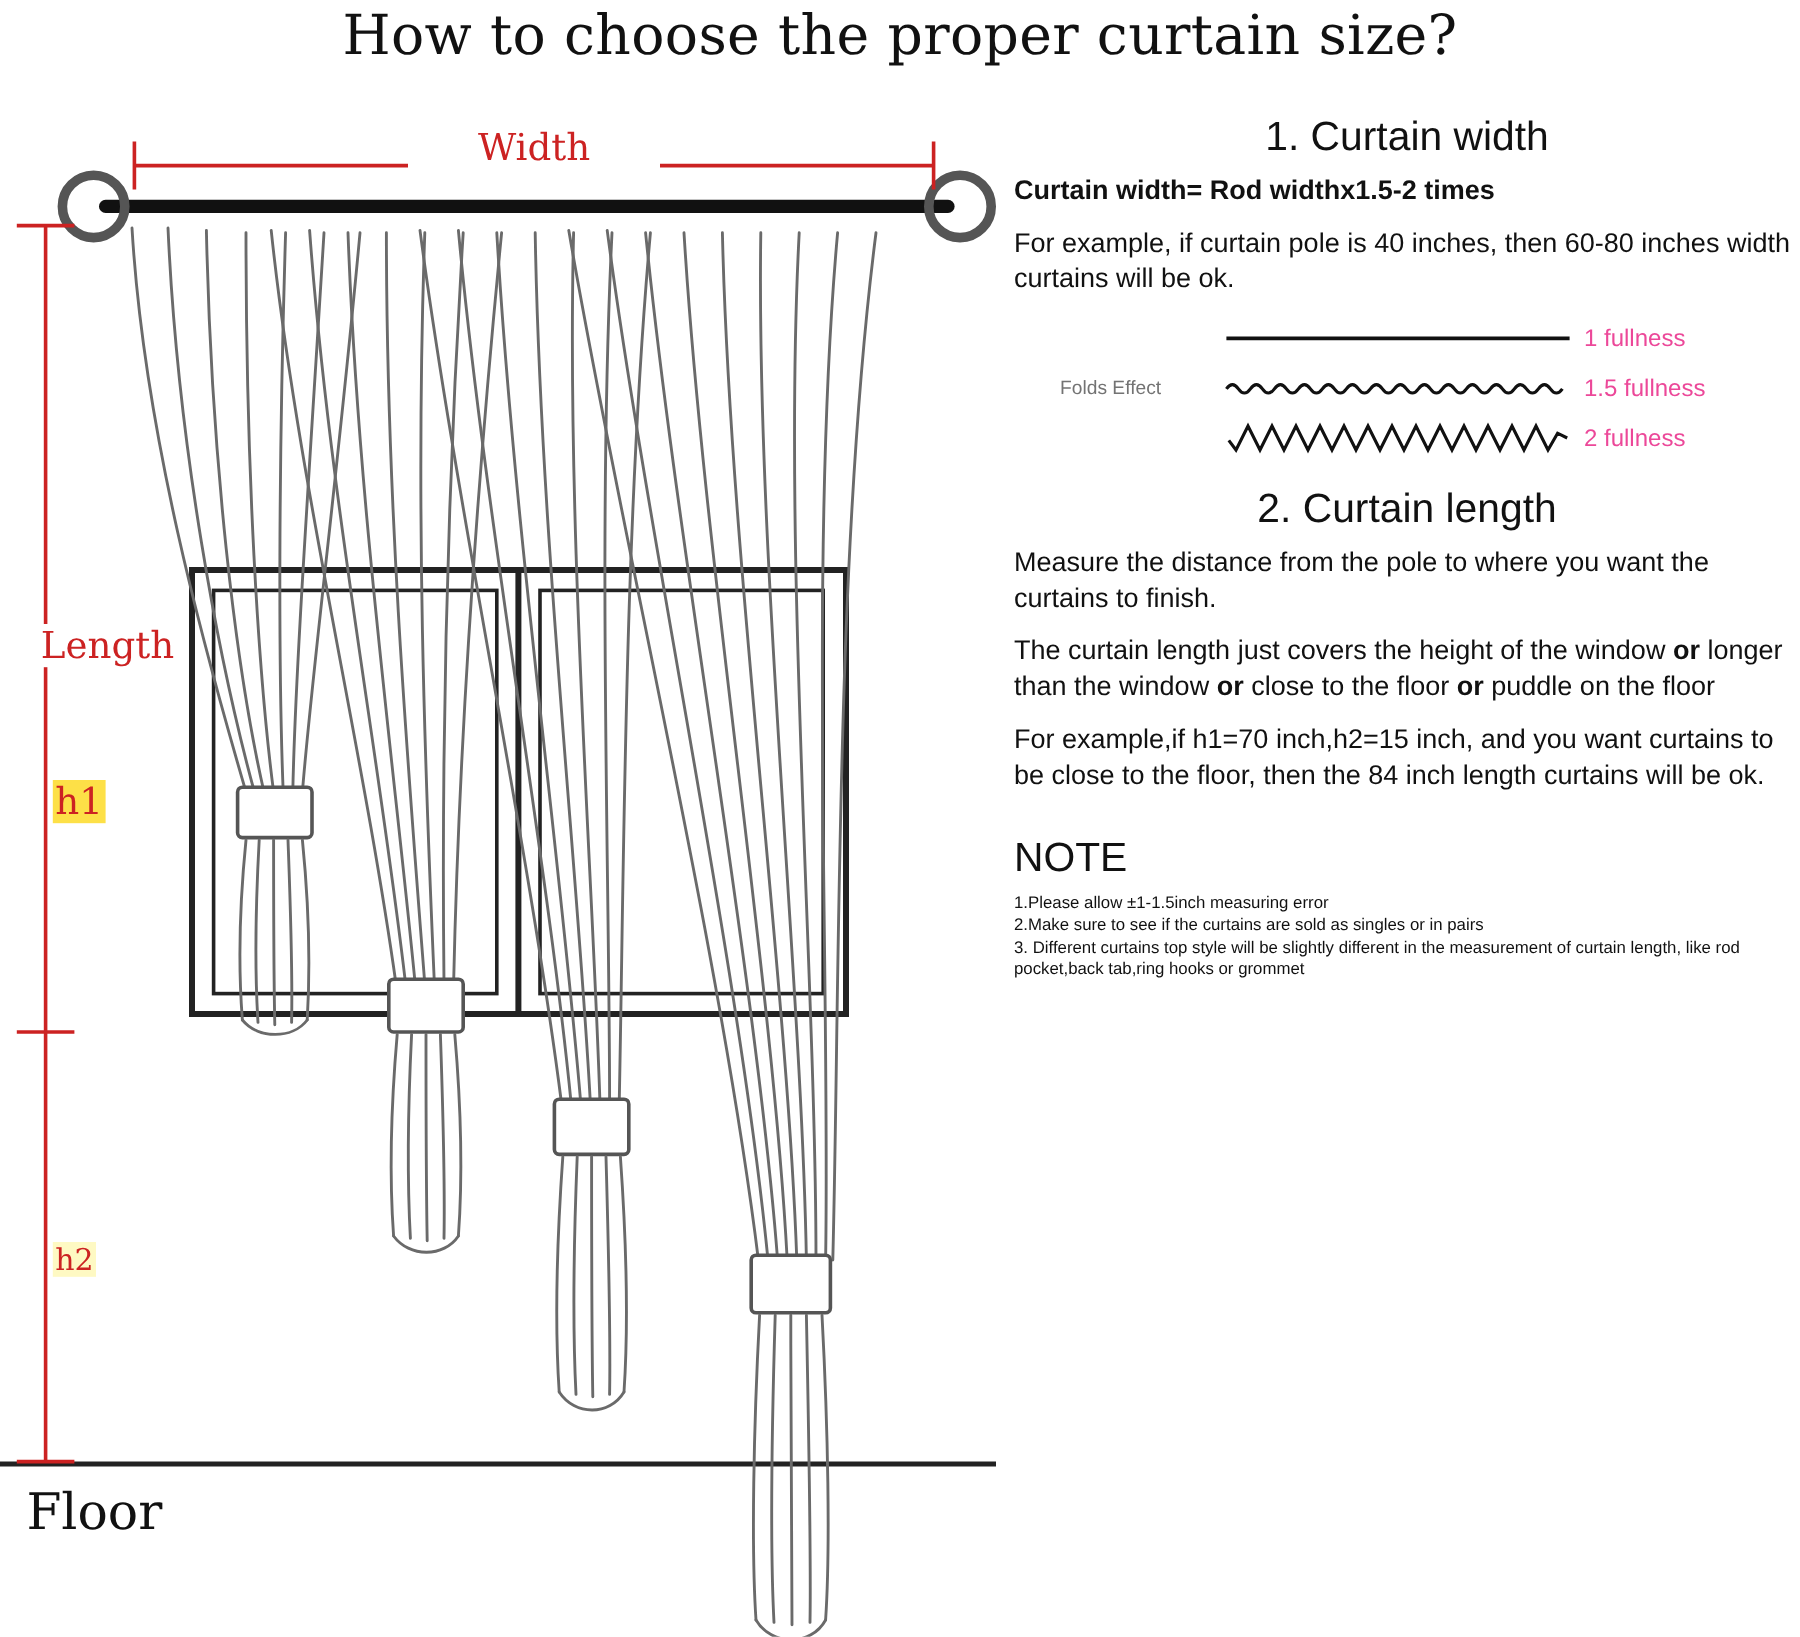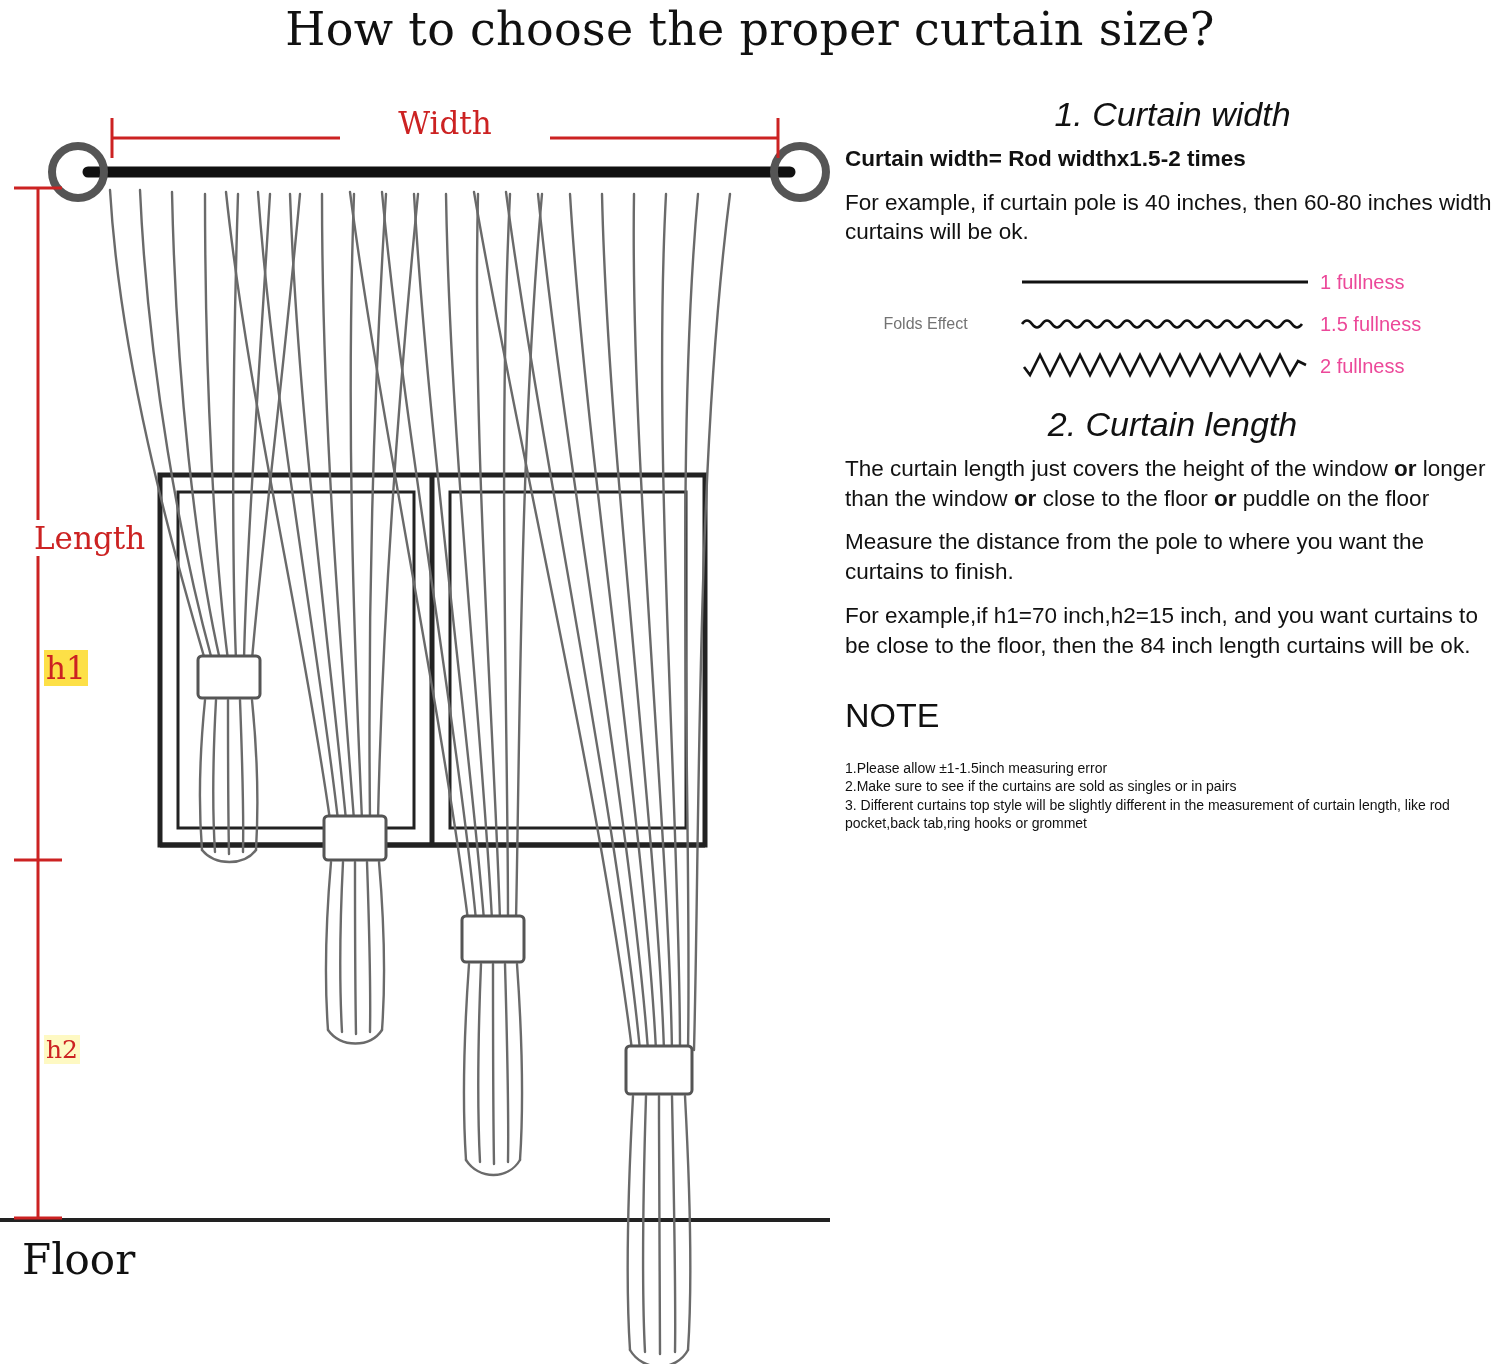--- a/index.html
+++ b/index.html
@@ -42,21 +42,20 @@
   
   #diagram-svg { display: block; }
 
   
   .section-heading {
     font-size: 34px;
     color: #111;
     margin: 0 0 10px 0;
     text-align: center;
     font-weight: 400;
-    font-style: italic;
   }
   .para {
     font-size: 22.5px;
     line-height: 1.32;
     color: #111;
     margin: 0 0 14px 0;
   }
   .para.bold { font-weight: bold; }
 
   
@@ -89,21 +88,21 @@
   .folds-caption {
     font-size: 20px;
     color: #ec4899;
     padding-left: 10px;
     white-space: nowrap;
   }
 
   .note-heading {
     font-size: 34px;
     color: #111;
-    margin: 6px 0 24px 0;
+    margin: 6px 0 8px 0;
     font-weight: 400;
   }
   .note-line {
     font-size: 14px;
     line-height: 1.3;
     color: #111;
   }
   .note-block { margin-top: 2px; }
   .gap-md { height: 16px; }
 </style>
@@ -260,25 +259,25 @@
           </svg>
         </div>
         <div class="folds-caption">2 fullness</div>
       </div>
 
     </div>
   </div>
 
   <h2 class="section-heading">2. Curtain length</h2>
 
+  <p class="para">Measure the distance from the pole to where you want the curtains to finish.</p>
+
   <p class="para">
     <span>The curtain length just covers the height of the window </span><b>or</b><span> longer than the window </span><b>or</b><span> close to the floor </span><b>or</b><span> puddle on the floor</span>
   </p>
-
-  <p class="para">Measure the distance from the pole to where you want the curtains to finish.</p>
 
   <p class="para">For example,if h1=70 inch,h2=15 inch, and you want curtains to be close to the floor, then the 84 inch length curtains will be ok.</p>
 
   <div class="gap-md"></div>
 
   <h2 class="note-heading">NOTE</h2>
 
   <div class="note-block">
     <div class="note-line">1.Please allow ±1-1.5inch measuring error</div>
     <div class="note-line">2.Make sure to see if the curtains are sold as singles or in pairs</div>

